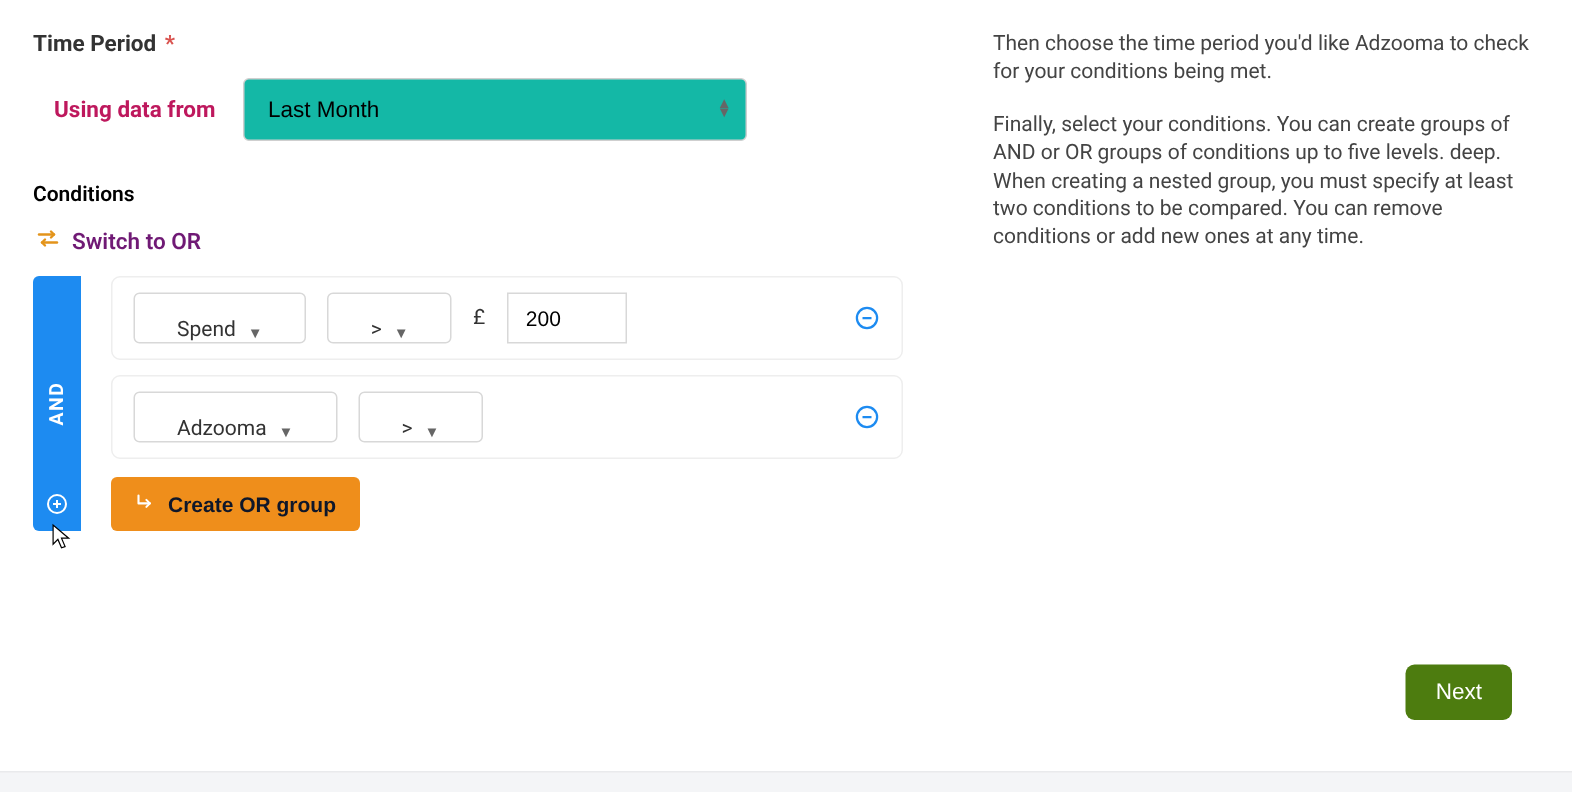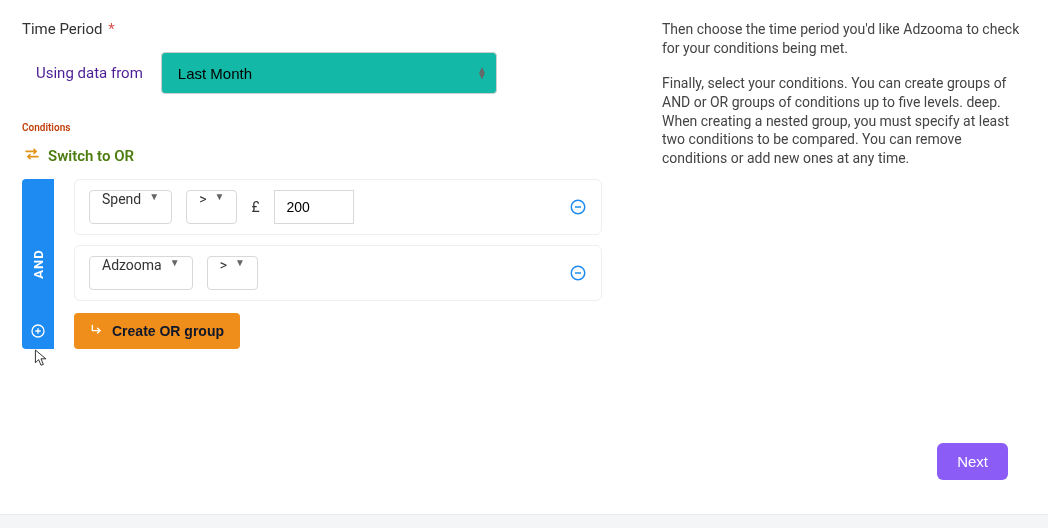--- a/index.html
+++ b/index.html
@@ -24,39 +24,39 @@
   .right-col {
     flex: 1;
     padding-top: 0;
     color: #444;
     font-size: 14px;
     line-height: 1.35;
   }
   .right-col p { margin-bottom: 16px; }
 
   .field-label {
-    font-weight: 400;
+    font-weight: 700;
     color: #333;
     font-size: 15px;
     margin-bottom: 14px;
     display: block;
   }
   .req { color: #d9534f; margin-left: 2px; }
 
   .time-row {
     display: flex;
     align-items: center;
     gap: 18px;
     margin-left: 14px;
     margin-bottom: 28px;
   }
   .time-row-label {
-    font-weight: 400;
-    font-size: 15px;
-    color: #4c1d95;
+    font-weight: 700;
+    font-size: 15px;
+    color: #be185d;
   }
   .select-wrap {
     position: relative;
     flex: 1;
     max-width: 336px;
   }
   .select-el {
     width: 100%;
     height: 42px;
     border: 1px solid #cfcfcf;
@@ -75,29 +75,29 @@
     transform: translateY(-50%);
     pointer-events: none;
     font-size: 10px;
     color: #666;
     line-height: 6px;
   }
   .select-caret span { display:block; }
 
   .cond-header {
     font-weight: 600;
-    font-size: 10px;
-    color: #c2410c;
+    font-size: 14px;
+    color: #000000;
     margin-bottom: 14px;
   }
   .switch-link {
     display: inline-flex;
     align-items: flex-start;
     gap: 8px;
-    color: #4d7c0f;
+    color: #701a75;
     font-weight: 600;
     font-size: 15px;
     cursor: pointer;
     margin-left: 2px;
     margin-bottom: 14px;
   }
   .switch-link svg { width: 16px; height: 14px; }
 
   .group-wrap {
     display: flex;
@@ -143,26 +143,26 @@
     display: flex;
     align-items: center;
     gap: 14px;
     border: 1px solid #eee;
     border-radius: 6px;
     padding: 10px 14px;
     background: #fff;
   }
   .pill {
     display: inline-flex;
-    align-items: flex-start;
+    align-items: flex-end;
     gap: 6px;
     border: 1px solid #d8d8d8;
     border-radius: 4px;
     height: 34px;
-    padding: 0 12px;
+    padding: 0 28px;
     background: #fff;
     font-size: 14px;
     cursor: pointer;
     color: #333;
   }
   .pill .chev { font-size: 10px; color: #666; margin-left: 2px; }
   .currency {
     font-size: 14px;
     color: #333;
   }
@@ -205,21 +205,21 @@
     left: 33px;
     top: 348px;
     pointer-events: none;
   }
   .cursor-ico svg { width: 16px; height: 20px; }
 
   .next-btn {
     position: absolute;
     right: 40px;
     bottom: 48px;
-    background: #8b5cf6;
+    background: #4d7c0f;
     color: #fff;
     border: none;
     border-radius: 6px;
     padding: 10px 20px;
     font-size: 15px;
     font-weight: 500;
     cursor: pointer;
   }
   .bottom-edge {
     position: absolute;

